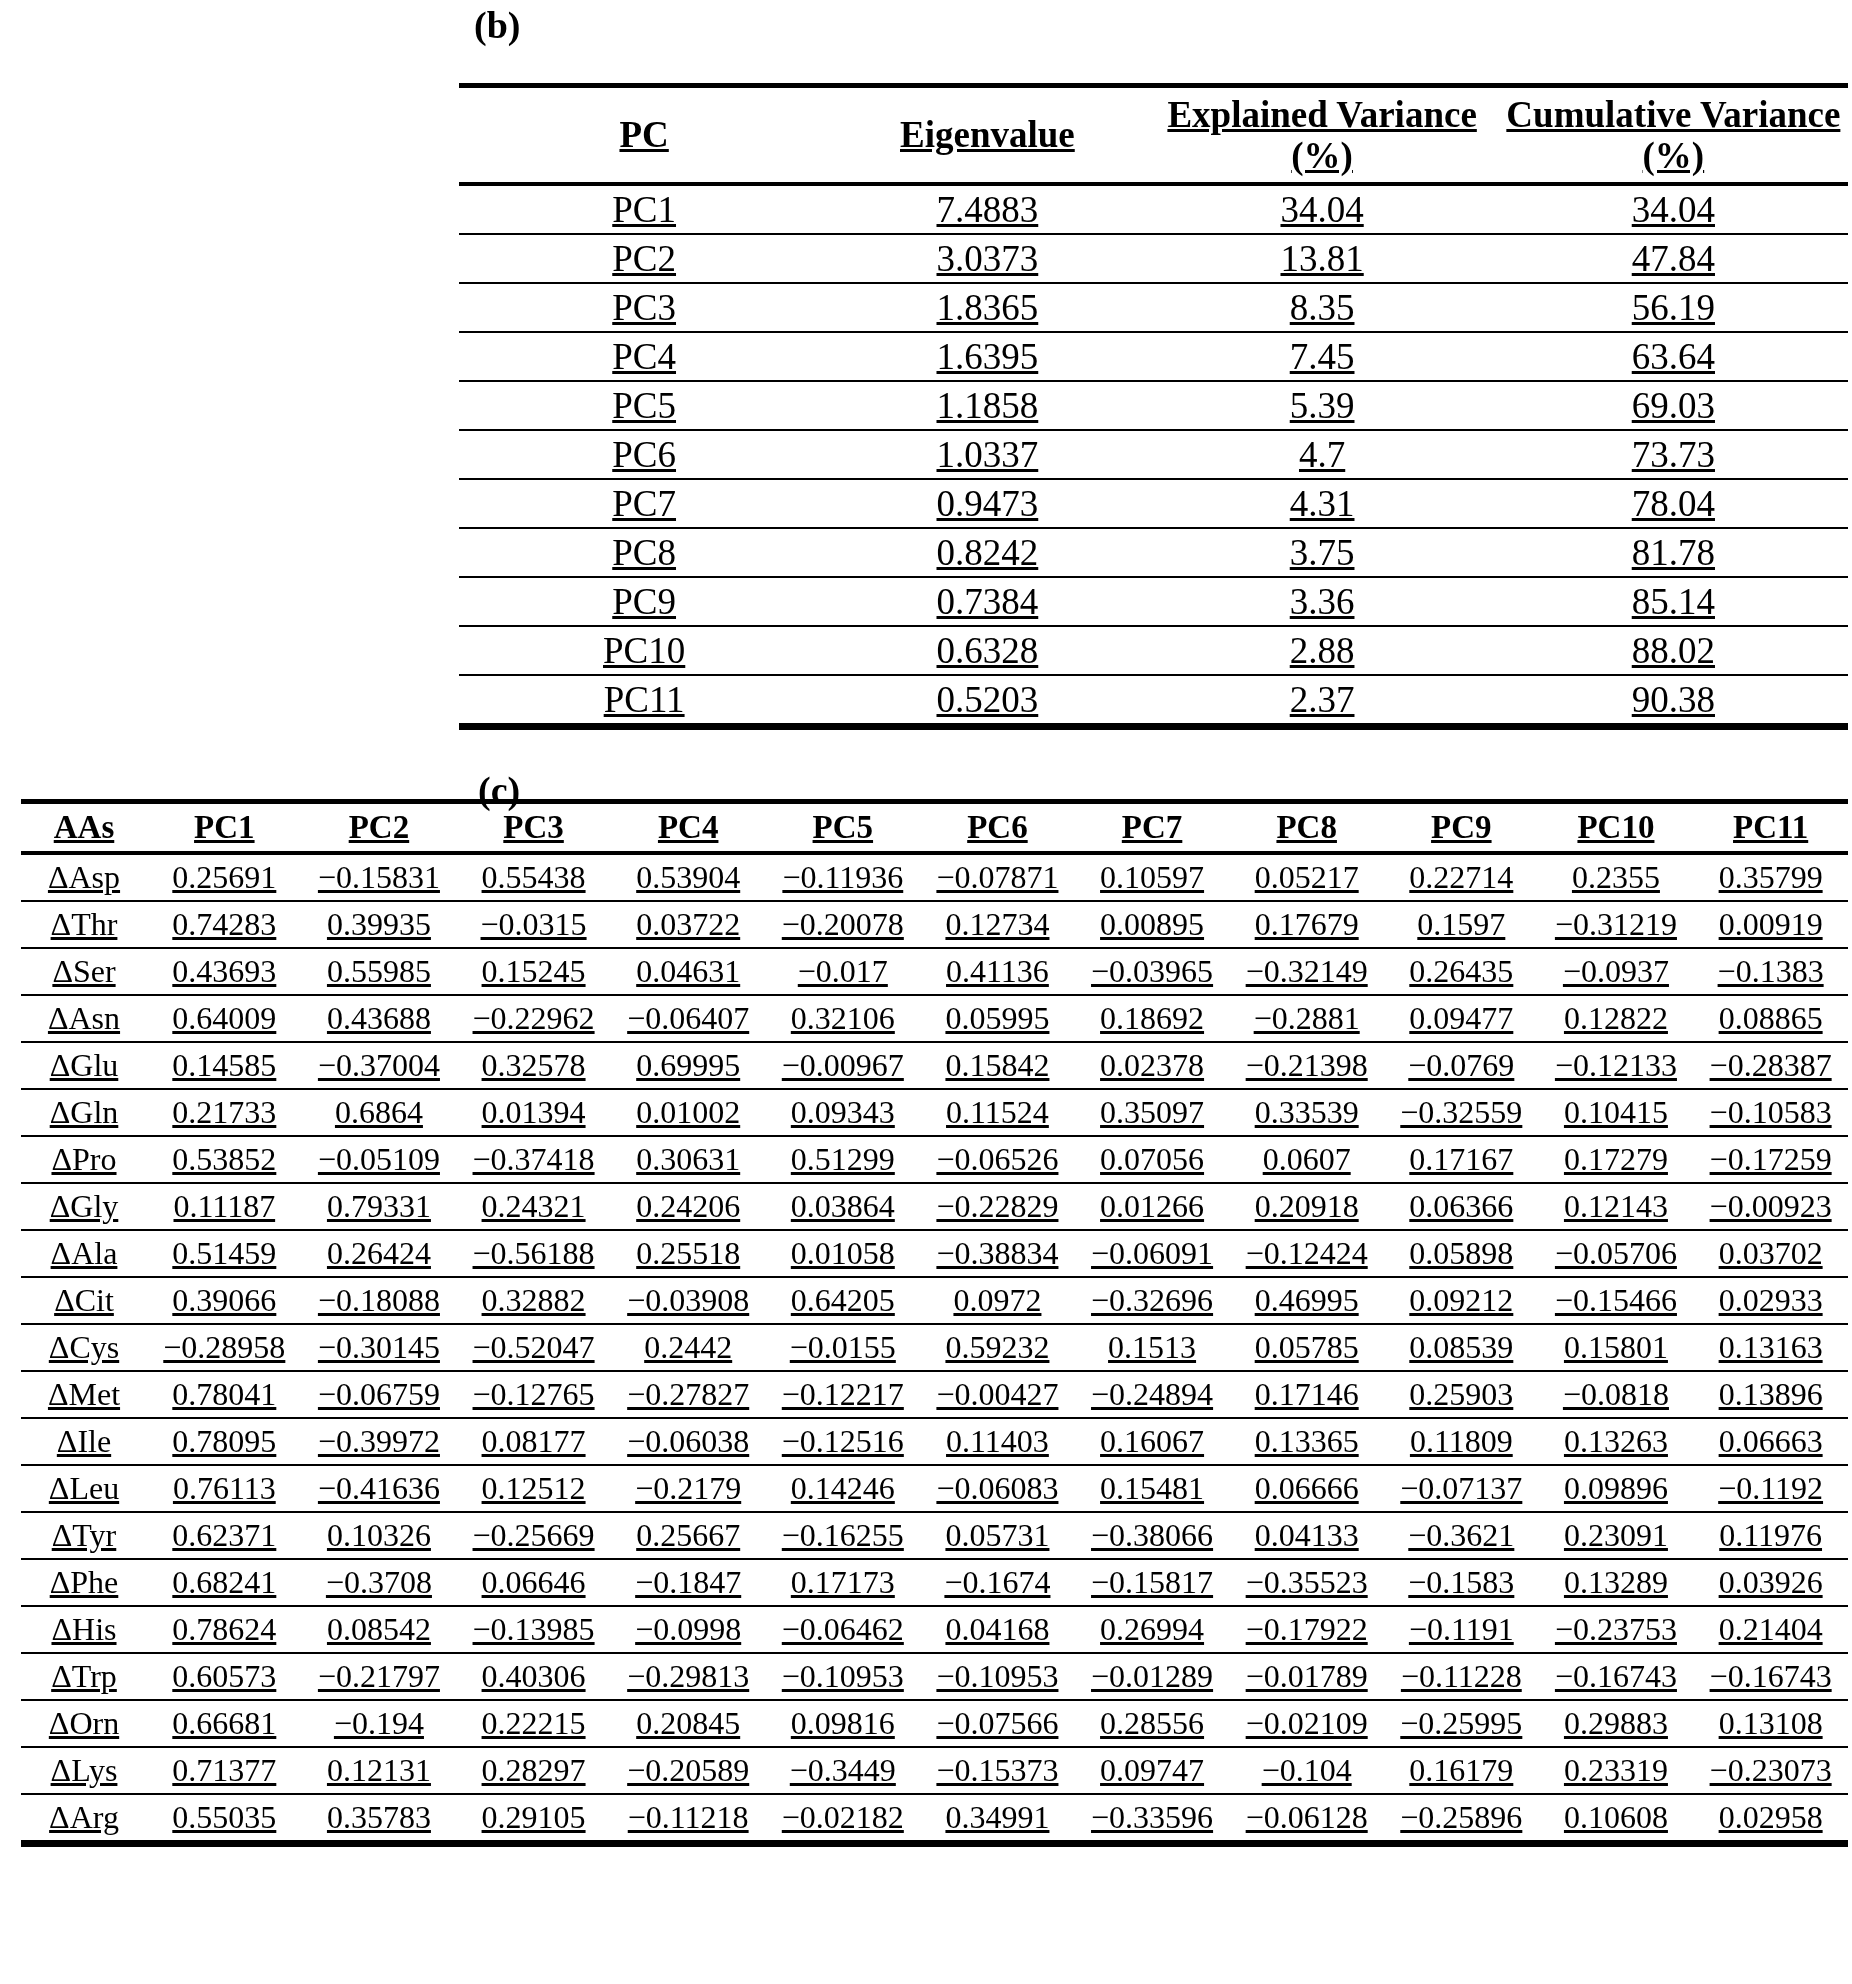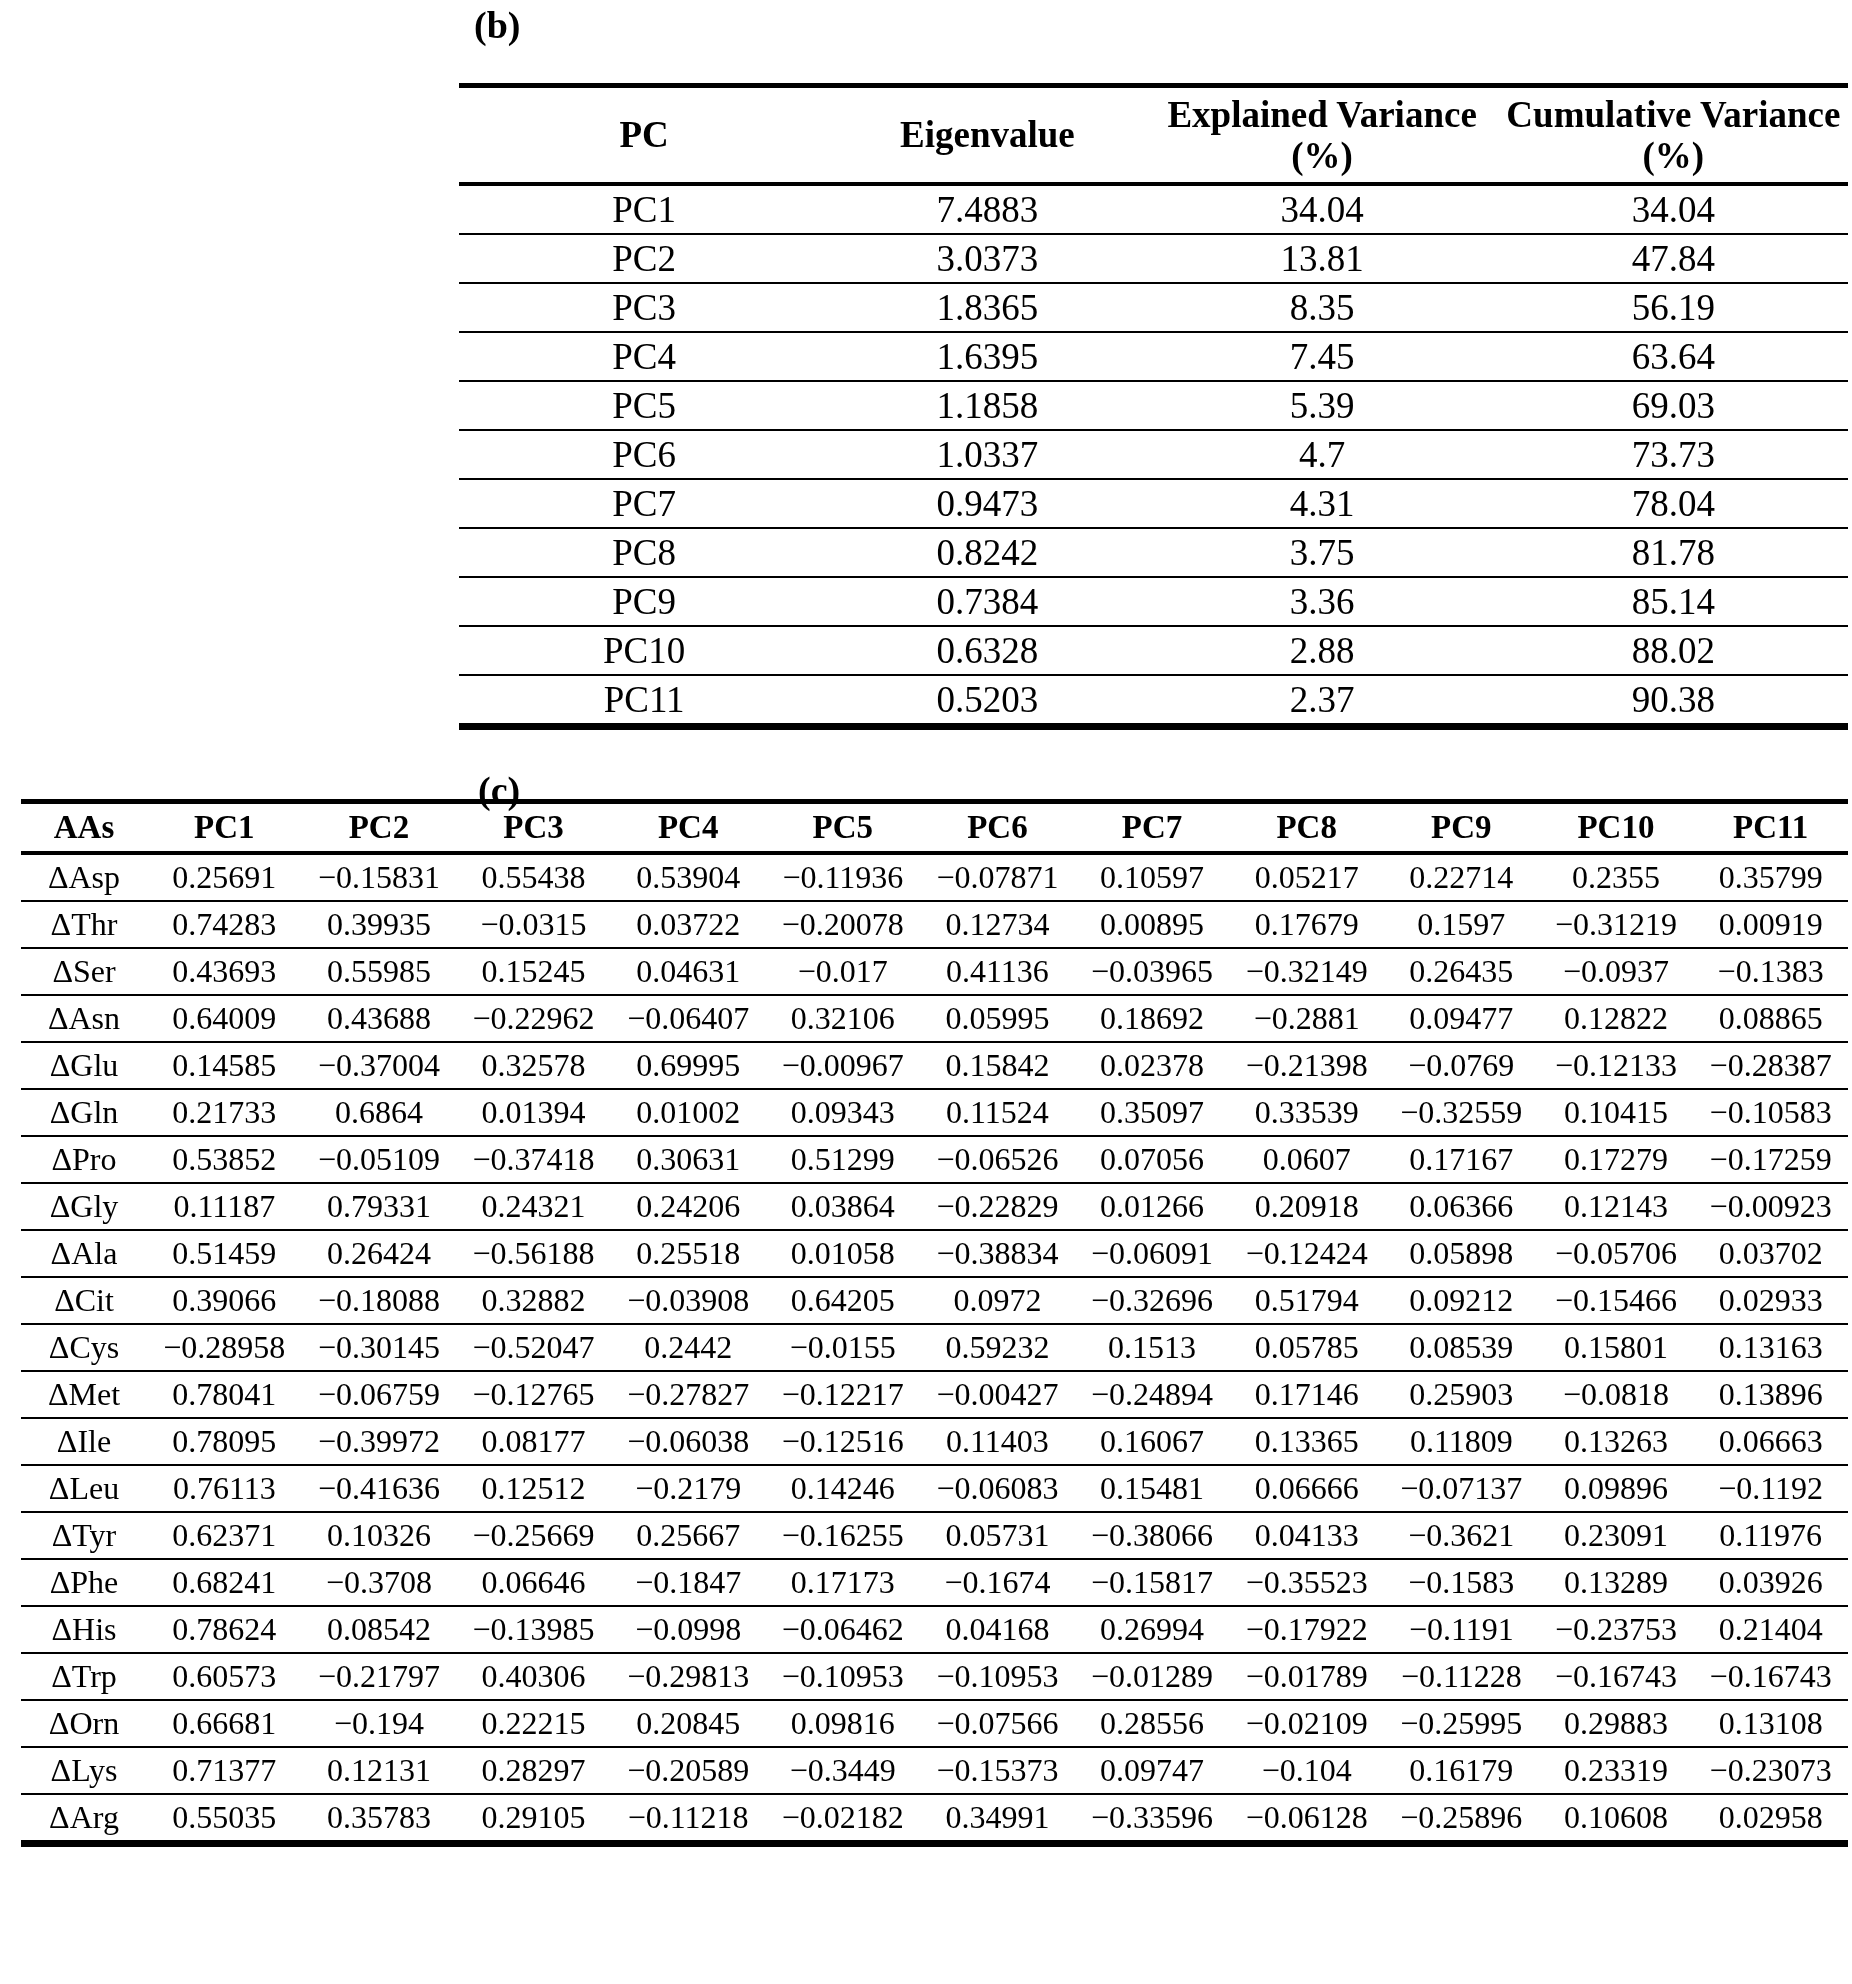--- a/index.html
+++ b/index.html
@@ -20,20 +20,21 @@
     font-weight: bold;
     color: #000;
   }
   #label-b { left: 474px; top: 3.3px; }
   #label-c { left: 478px; top: 768px; }
 
   table {
     border-collapse: collapse;
     table-layout: fixed;
     position: absolute;
+    text-decoration: underline;
   }
   th, td {
     text-align: center;
     vertical-align: middle;
     padding: 0;
     white-space: nowrap;
   }
 
   
   #table-b {
@@ -352,21 +353,21 @@
       </tr>
       <tr>
         <td>ΔCit</td>
         <td>0.39066</td>
         <td>−0.18088</td>
         <td>0.32882</td>
         <td>−0.03908</td>
         <td>0.64205</td>
         <td>0.0972</td>
         <td>−0.32696</td>
-        <td>0.51794</td>
+        <td>0.46995</td>
         <td>0.09212</td>
         <td>−0.15466</td>
         <td>0.02933</td>
       </tr>
       <tr>
         <td>ΔCys</td>
         <td>−0.28958</td>
         <td>−0.30145</td>
         <td>−0.52047</td>
         <td>0.2442</td>

